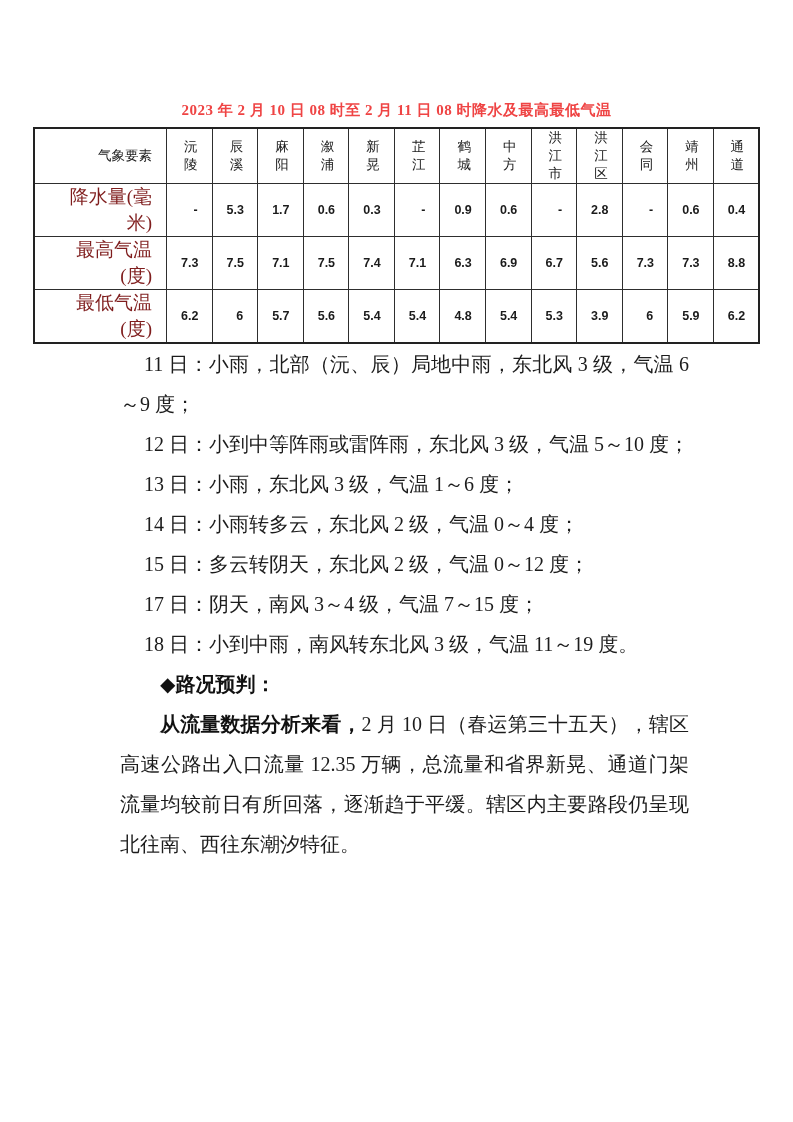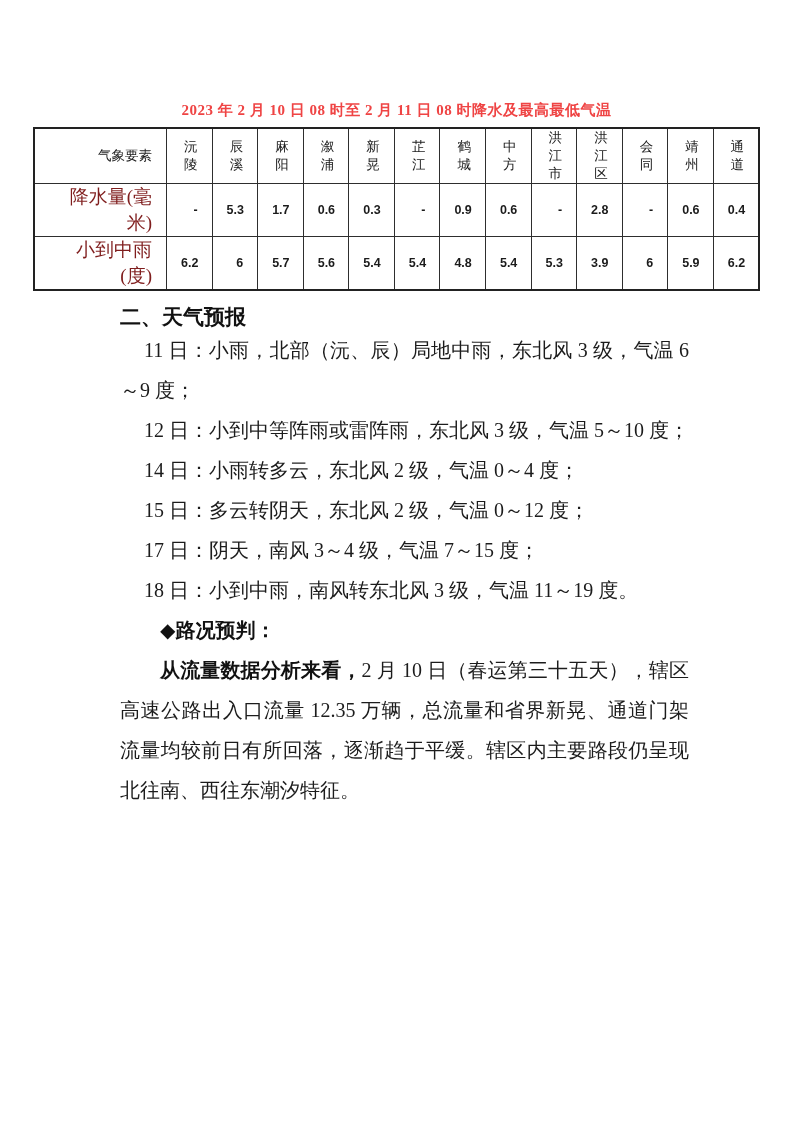--- a/index.html
+++ b/index.html
@@ -135,43 +135,59 @@
           <td class="val">-</td>
           <td class="val">0.9</td>
           <td class="val">0.6</td>
           <td class="val">-</td>
           <td class="val">2.8</td>
           <td class="val">-</td>
           <td class="val">0.6</td>
           <td class="val">0.4</td>
         </tr>
         <tr class="datarow">
-          <th class="rowlabel">小到中雨(度)</th>
+          <th class="rowlabel">最高气温(度)</th>
+          <td class="val">7.3</td>
+          <td class="val">7.5</td>
+          <td class="val">7.1</td>
+          <td class="val">7.5</td>
+          <td class="val">7.4</td>
+          <td class="val">7.1</td>
+          <td class="val">6.3</td>
+          <td class="val">6.9</td>
+          <td class="val">6.7</td>
+          <td class="val">5.6</td>
+          <td class="val">7.3</td>
+          <td class="val">7.3</td>
+          <td class="val">8.8</td>
+        </tr>
+        <tr class="datarow">
+          <th class="rowlabel">最低气温(度)</th>
           <td class="val">6.2</td>
           <td class="val">6</td>
           <td class="val">5.7</td>
           <td class="val">5.6</td>
           <td class="val">5.4</td>
           <td class="val">5.4</td>
           <td class="val">4.8</td>
           <td class="val">5.4</td>
           <td class="val">5.3</td>
           <td class="val">3.9</td>
           <td class="val">6</td>
           <td class="val">5.9</td>
           <td class="val">6.2</td>
         </tr>
       </tbody>
   </table>
 
-  <div class="section-heading">二、天气预报</div>
 
 
   <p class="body-text dayline">11 日：小雨，北部（沅、辰）局地中雨，东北风 3 级，气温 6～9 度；</p>
   <p class="body-text dayline">12 日：小到中等阵雨或雷阵雨，东北风 3 级，气温 5～10 度；</p>
+  <p class="body-text dayline">13 日：小雨，东北风 3 级，气温 1～6 度；</p>
   <p class="body-text dayline">14 日：小雨转多云，东北风 2 级，气温 0～4 度；</p>
   <p class="body-text dayline">15 日：多云转阴天，东北风 2 级，气温 0～12 度；</p>
   <p class="body-text dayline">17 日：阴天，南风 3～4 级，气温 7～15 度；</p>
   <p class="body-text dayline">18 日：小到中雨，南风转东北风 3 级，气温 11～19 度。</p>
 
   <p class="body-text road-heading">◆路况预判：</p>
 
   <p class="body-text road-para"><span class="lead-bold">从流量数据分析来看，</span><span>2 月 10 日（春运第三十五天），辖区高速公路出入口流量 12.35 万辆，总流量和省界新晃、通道门架流量均较前日有所回落，逐渐趋于平缓。辖区内主要路段仍呈现北往南、西往东潮汐特征。</span></p>
 
 </div>

